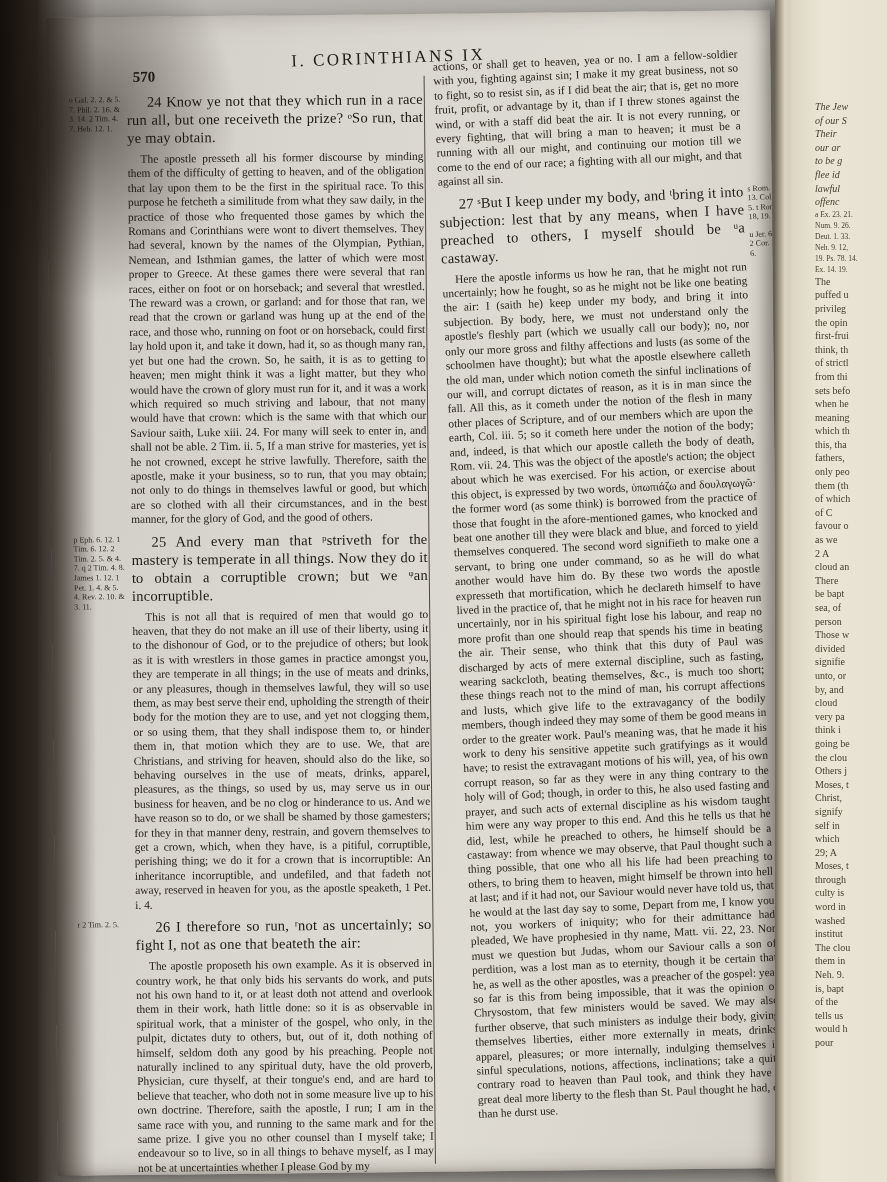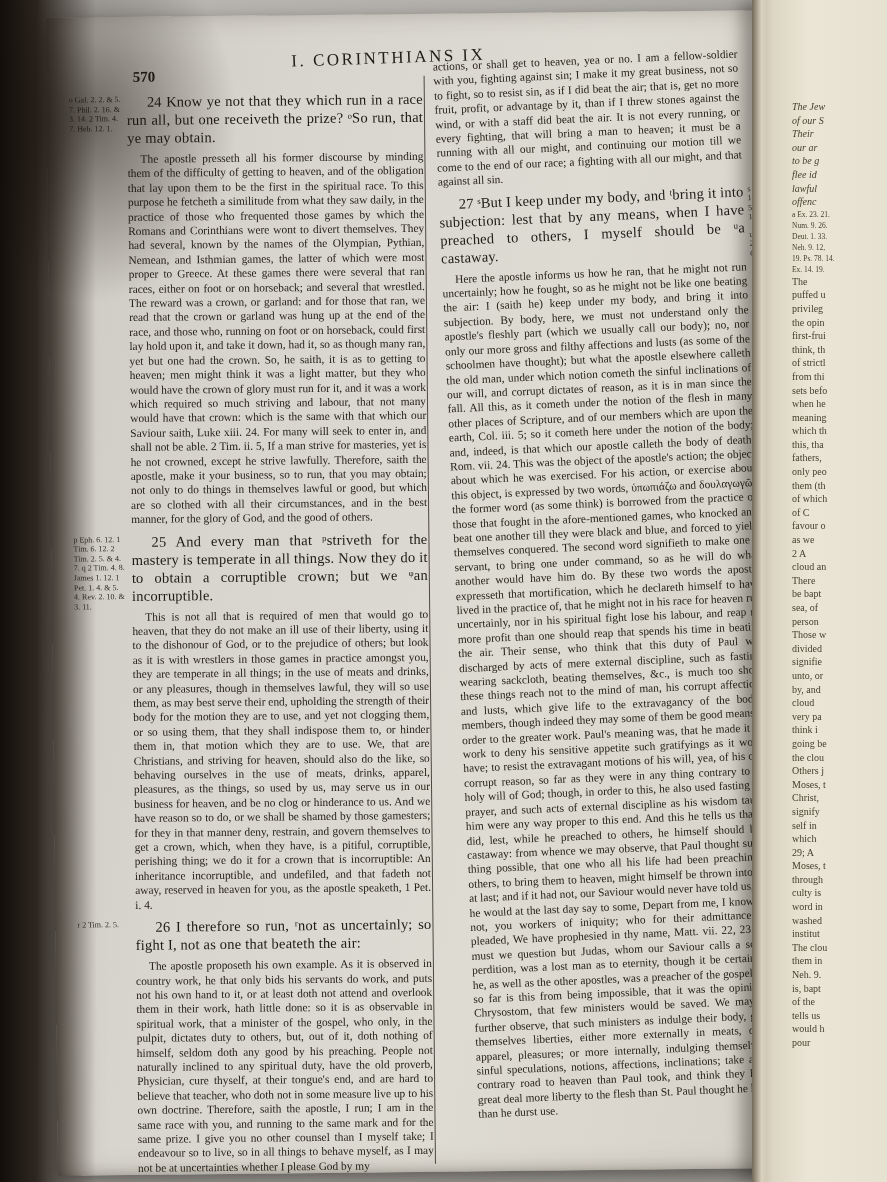--- a/index.html
+++ b/index.html
@@ -41,21 +41,21 @@
   }
   .cmt{font-size:11.4px;line-height:14.4px;text-indent:13px;margin:0 0 2px;}
   .mnote{
     position:absolute;width:52px;left:-58px;top:2px;
     font-size:8px;line-height:9.6px;text-indent:0;text-align:left;
     color:#2c2920;letter-spacing:0;
   }
   .mnote-r{left:auto;right:-44px;width:40px;}
   .mnote-r2{top:48px;}
   .page-next{
-    position:absolute;right:0;top:0;width:135px;height:1182px;z-index:4;
+    position:absolute;right:0;top:0;width:112px;height:1182px;z-index:4;
     background:linear-gradient(90deg,#b8b09e 0%,#ddd6c5 16%,#ebe5d5 42%,#e7e1d1 100%);
     box-shadow:-10px 0 16px rgba(25,20,12,.4);overflow:hidden;
   }
   .page-next::before{
     content:'';position:absolute;left:0;top:0;width:15px;height:100%;
     background:linear-gradient(90deg,rgba(40,30,18,.5),rgba(222,213,194,.85) 65%,rgba(235,229,213,0));
   }
   .edge-frags{
     position:absolute;left:40px;top:100px;width:90px;
     font-size:10px;line-height:13.6px;color:#45402f;text-align:left;

